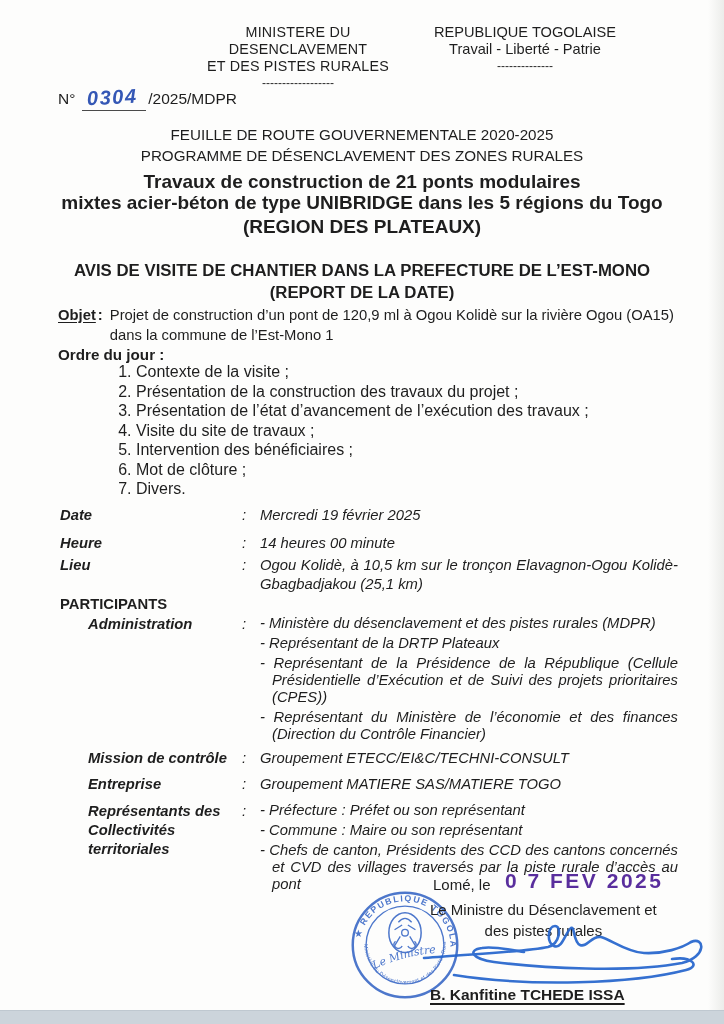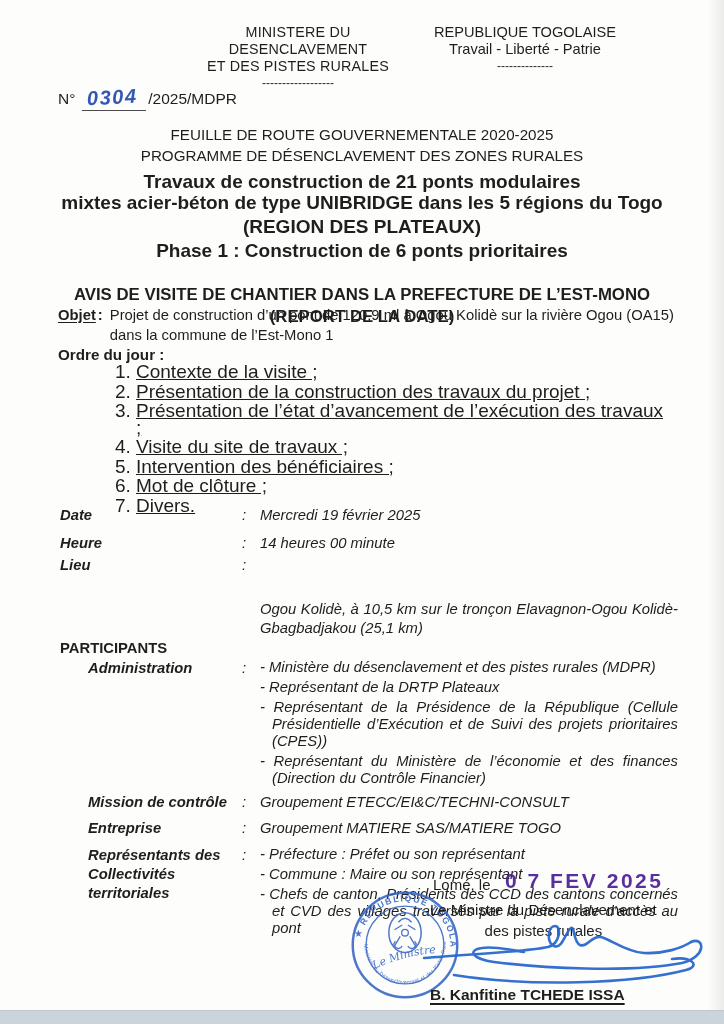--- a/index.html
+++ b/index.html
@@ -37,29 +37,29 @@
 
   
   .objet{position:absolute;top:305px;left:58px;right:40px;display:flex;font-size:14.8px;line-height:20px;}
   .objet-label{font-weight:bold;text-decoration:underline;text-underline-offset:2px;white-space:nowrap;}
   .objet-sep{font-weight:bold;padding:0 7px 0 2px;}
   .objet-text{flex:1;}
 
   
   .ordre-heading{position:absolute;top:346px;left:58px;font-weight:bold;font-size:15.2px;}
   .agenda{position:absolute;top:364px;left:115px;right:60px;margin:0;padding:0 0 0 21px;}
-  .agenda li{font-size:19px;line-height:16.5px;margin-bottom:3px;text-decoration:underline;}
+  .agenda li{font-size:16px;line-height:16.5px;margin-bottom:3px;}
 
   
   .kv-section{position:absolute;top:506px;left:60px;right:46px;font-size:14.8px;}
   .kv-row{display:grid;grid-template-columns:182px 18px 1fr;line-height:19px;font-style:italic;}
   .kv-label{font-weight:bold;}
   .kv-label.indent{padding-left:28px;}
   .kv-colon{text-align:left;}
-  .kv-value.justify{text-align:justify;margin-top:44px;}
+  .kv-value.justify{text-align:justify;}
   .mb9{margin-bottom:9px;}.mb7{margin-bottom:7px;}.mb8{margin-bottom:8px;}
   .mb3{margin-bottom:3px;}.mb1{margin-bottom:1px;}.mb6{margin-bottom:6px;}
   .part-heading{font-weight:bold;margin-bottom:1px;line-height:19px;}
   .dash-item{padding-left:12px;text-indent:-12px;text-align:justify;line-height:17.2px;margin-bottom:2.6px;}
   .dash-item:last-child{margin-bottom:0;}
 
   
   .sig-area{position:absolute;left:0;top:868px;width:100%;height:156px;}
   .sig-place{position:absolute;left:433px;top:8px;font-size:15px;}
   .sig-datestamp{position:absolute;left:505px;top:1px;color:#4c1d95;font-weight:bold;
@@ -92,21 +92,20 @@
     <span>N°</span>
     <span class="ref-underline"><span class="ref-number">0304</span></span><span>/2025/MDPR</span>
   </div>
 
   <div class="titles">
     <div class="t-reg">FEUILLE DE ROUTE GOUVERNEMENTALE 2020-2025</div>
     <div class="t-reg">PROGRAMME DE DÉSENCLAVEMENT DES ZONES RURALES</div>
     <div class="t-bold mt1">Travaux de construction de 21 ponts modulaires</div>
     <div class="t-bold">mixtes acier-béton de type UNIBRIDGE dans les 5 régions du Togo</div>
     <div class="t-bold mt2">(REGION DES PLATEAUX)</div>
-    <div class="t-bold mt2">Phase 1 : Construction de 6 ponts prioritaires</div>
     <div class="t-avis">
       <div>AVIS DE VISITE DE CHANTIER DANS LA PREFECTURE DE L’EST-MONO</div>
       <div>(REPORT DE LA DATE)</div>
     </div>
   </div>
 
   <div class="objet">
     <span class="objet-label">Objet</span>
     <span class="objet-sep">:</span>
     <span class="objet-text">Projet de construction d’un pont de 120,9 ml à Ogou Kolidè sur la rivière Ogou (OA15) dans la commune de l’Est-Mono 1</span>

